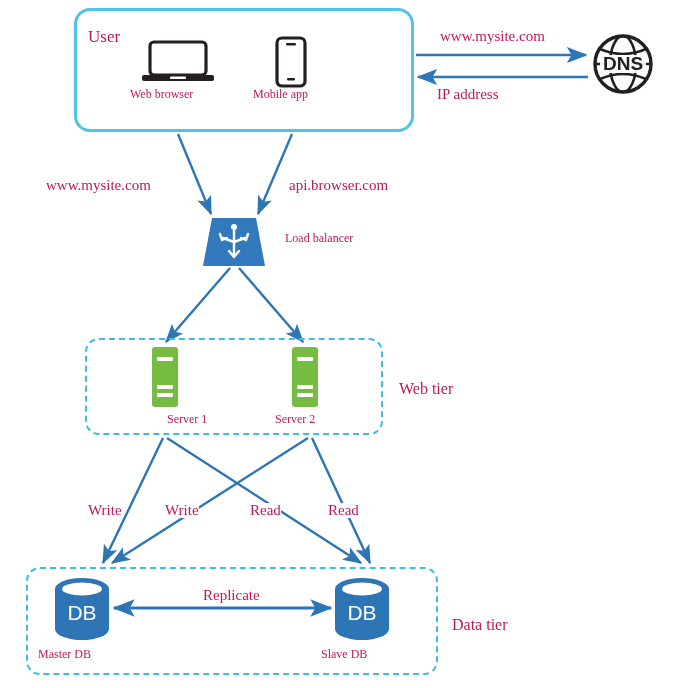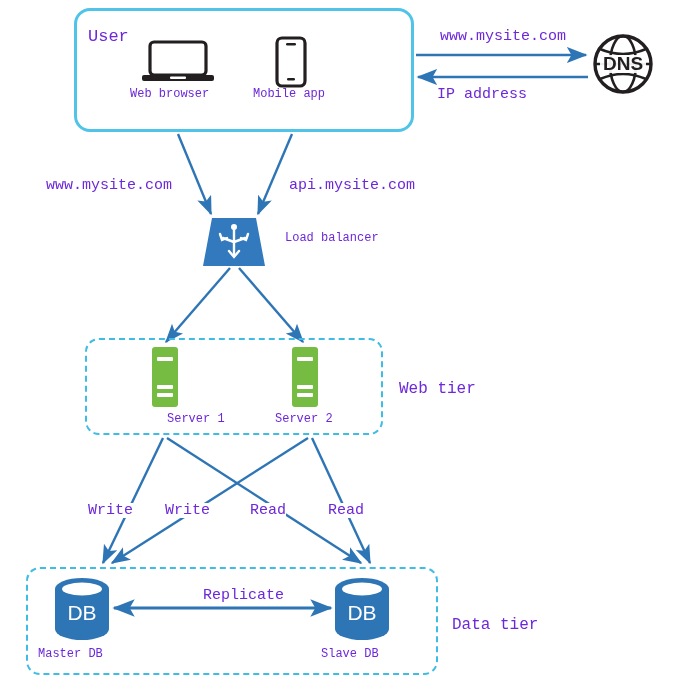--- a/index.html
+++ b/index.html
@@ -20,22 +20,22 @@
   }
   #wires {
     position: absolute;
     left: 0;
     top: 0;
     width: 679px;
     height: 688px;
   }
   .lbl {
     position: absolute;
-    font-family: Liberation Mono, monospace;
-    color: #6d28d9;
+    font-family: Liberation Serif, serif;
+    color: #be185d;
     white-space: nowrap;
     line-height: 1;
   }
   .node-label { font-size: 12px; }
   .edge-label { font-size: 15px; background: #ffffff; }
   .tier-label { font-size: 16px; }
 
   
   #user-box {
     position: absolute;
@@ -193,21 +193,21 @@
       <circle cx="31" cy="9" r="3" stroke="none"></circle>
       <path d="M26,33 L31,39 L36,33" fill="none"></path>
       <line x1="31" y1="24" x2="20" y2="20"></line>
       <path d="M17,16 L19,22 L24,20" fill="none"></path>
       <line x1="31" y1="24" x2="42" y2="20"></line>
       <path d="M45,16 L43,22 L38,20" fill="none"></path>
     </g>
   </svg>
   <div class="lbl node-label" style="left:285px; top:232px;">Load balancer</div>
   <div class="lbl edge-label" style="left:46px; top:178px;">www.mysite.com</div>
-  <div class="lbl edge-label" style="left:289px; top:178px;">api.mysite.com</div>
+  <div class="lbl edge-label" style="left:289px; top:178px;">api.browser.com</div>
 
   <div id="web-tier-box" class="tier-box"></div>
 
   <div id="server-1-icon" class="server-icon">
     <div class="bar b1"></div>
     <div class="bar b2"></div>
     <div class="bar b3"></div>
   </div>
   <div id="server-2-icon" class="server-icon">
     <div class="bar b1"></div>

